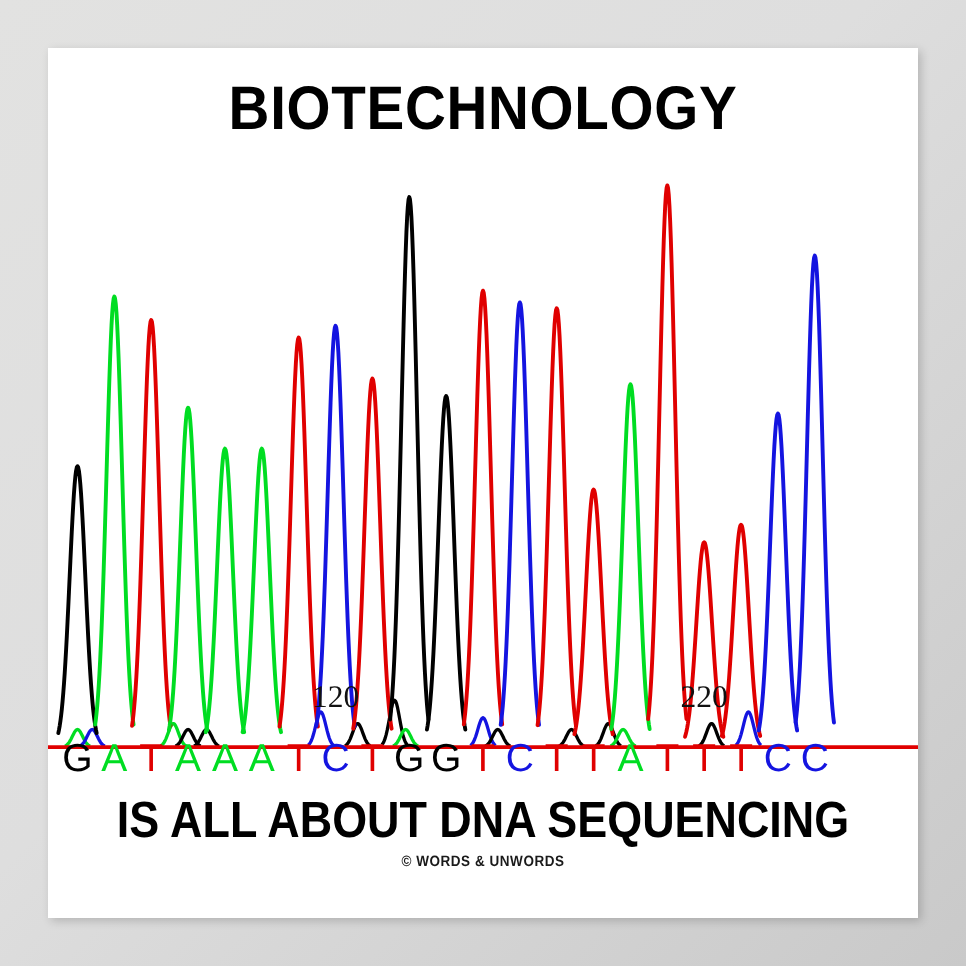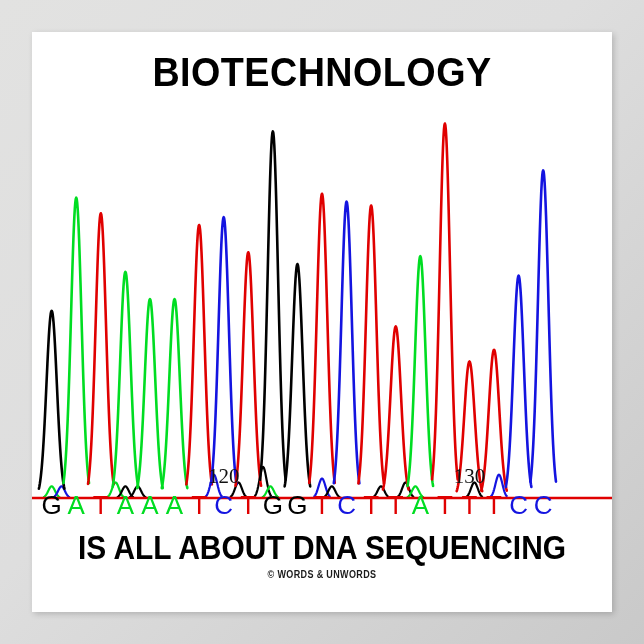--- a/index.html
+++ b/index.html
@@ -54,21 +54,21 @@
     height: 400px;
   }
   #chromatogram-svg {
     display: block;
     width: 580px;
     height: 400px;
   }
   #axis-ticks {
     position: absolute;
     left: 0;
-    top: 432px;
+    top: 420px;
     width: 488px;
     height: 30px;
   }
   .tick-label {
     position: absolute;
     font-family: "Liberation Serif", serif;
     font-size: 21px;
     color: #111111;
     transform: translateX(-50%);
     white-space: nowrap;
@@ -168,21 +168,21 @@
             <path d="M 449.25 388.63 L 449.73 386.83 L 450.20 384.69 L 450.67 382.16 L 451.15 379.21 L 451.62 375.79 L 452.09 371.88 L 452.57 367.45 L 453.04 362.47 L 453.51 356.96 L 453.99 350.91 L 454.46 344.34 L 454.93 337.31 L 455.41 329.87 L 455.88 322.09 L 456.35 314.08 L 456.83 305.95 L 457.30 297.81 L 457.77 289.82 L 458.25 282.13 L 458.72 274.87 L 459.19 268.21 L 459.67 262.29 L 460.14 257.25 L 460.61 253.19 L 461.09 250.22 L 461.56 248.41 L 462.03 247.80 L 462.51 248.41 L 462.98 250.22 L 463.45 253.19 L 463.93 257.25 L 464.40 262.29 L 464.87 268.21 L 465.35 274.87 L 465.82 282.13 L 466.29 289.82 L 466.77 297.81 L 467.24 305.95 L 467.71 314.08 L 468.19 322.09 L 468.66 329.87 L 469.13 337.31 L 469.61 344.34 L 470.08 350.91 L 470.55 356.96 L 471.03 362.47 L 471.50 367.45 L 471.97 371.88 L 472.45 375.79 L 472.92 379.21 L 473.39 382.16 L 473.87 384.69 L 474.34 386.83 L 474.81 388.63" fill="none" stroke="#e00000" stroke-width="2.6" stroke-linejoin="round" stroke-linecap="round"></path>
             <path d="M 473.83 384.95 L 474.30 382.25 L 474.78 379.04 L 475.25 375.25 L 475.72 370.82 L 476.20 365.69 L 476.67 359.82 L 477.14 353.17 L 477.62 345.71 L 478.09 337.43 L 478.56 328.36 L 479.04 318.51 L 479.51 307.97 L 479.98 296.80 L 480.46 285.14 L 480.93 273.12 L 481.40 260.92 L 481.88 248.72 L 482.35 236.74 L 482.82 225.19 L 483.30 214.31 L 483.77 204.32 L 484.24 195.44 L 484.72 187.87 L 485.19 181.79 L 485.66 177.33 L 486.14 174.61 L 486.61 173.70 L 487.08 174.61 L 487.56 177.33 L 488.03 181.79 L 488.50 187.87 L 488.98 195.44 L 489.45 204.32 L 489.92 214.31 L 490.40 225.19 L 490.87 236.74 L 491.34 248.72 L 491.82 260.92 L 492.29 273.12 L 492.76 285.14 L 493.24 296.80 L 493.71 307.97 L 494.18 318.51 L 494.66 328.36 L 495.13 337.43 L 495.60 345.71 L 496.08 353.17 L 496.55 359.82 L 497.02 365.69 L 497.50 370.82 L 497.97 375.25 L 498.44 379.04 L 498.92 382.25 L 499.39 384.95" fill="none" stroke="#1414e0" stroke-width="2.6" stroke-linejoin="round" stroke-linecap="round"></path>
             <path d="M 498.41 379.71 L 498.88 375.74 L 499.35 371.00 L 499.83 365.42 L 500.30 358.89 L 500.77 351.33 L 501.25 342.68 L 501.72 332.88 L 502.19 321.89 L 502.67 309.69 L 503.14 296.32 L 503.61 281.81 L 504.09 266.27 L 504.56 249.82 L 505.03 232.63 L 505.51 214.92 L 505.98 196.93 L 506.45 178.96 L 506.93 161.30 L 507.40 144.28 L 507.87 128.25 L 508.35 113.53 L 508.82 100.44 L 509.29 89.28 L 509.77 80.32 L 510.24 73.75 L 510.71 69.75 L 511.19 68.40 L 511.66 69.75 L 512.13 73.75 L 512.61 80.32 L 513.08 89.28 L 513.55 100.44 L 514.03 113.53 L 514.50 128.25 L 514.97 144.28 L 515.45 161.30 L 515.92 178.96 L 516.39 196.93 L 516.87 214.92 L 517.34 232.63 L 517.81 249.82 L 518.29 266.27 L 518.76 281.81 L 519.23 296.32 L 519.71 309.69 L 520.18 321.89 L 520.65 332.88 L 521.13 342.68 L 521.60 351.33 L 522.07 358.89 L 522.55 365.42 L 523.02 371.00 L 523.49 375.74 L 523.97 379.71" fill="none" stroke="#1414e0" stroke-width="2.6" stroke-linejoin="round" stroke-linecap="round"></path>
           </g>
         <line id="baseline" x1="0" y1="396" x2="580" y2="396" stroke="#e00000" stroke-width="2.5"></line>
       </svg>
     </div>
 
     <div id="axis-ticks">
         <div class="tick-label" style="left: 191.695px;">120</div>
-        <div class="tick-label" style="left: 437.458px;">130</div>
+        <div class="tick-label" style="left: 437.458px;">220</div>
       </div>
 
     <div id="base-row">
         <div class="base-letter" style="left: 19.661px; color: rgb(0, 0, 0);">G</div>
         <div class="base-letter" style="left: 44.2373px; color: rgb(0, 221, 34);">A</div>
         <div class="base-letter" style="left: 68.8136px; color: rgb(224, 0, 0);">T</div>
         <div class="base-letter" style="left: 93.3898px; color: rgb(0, 221, 34);">A</div>
         <div class="base-letter" style="left: 117.966px; color: rgb(0, 221, 34);">A</div>
         <div class="base-letter" style="left: 142.542px; color: rgb(0, 221, 34);">A</div>
         <div class="base-letter" style="left: 167.119px; color: rgb(224, 0, 0);">T</div>

